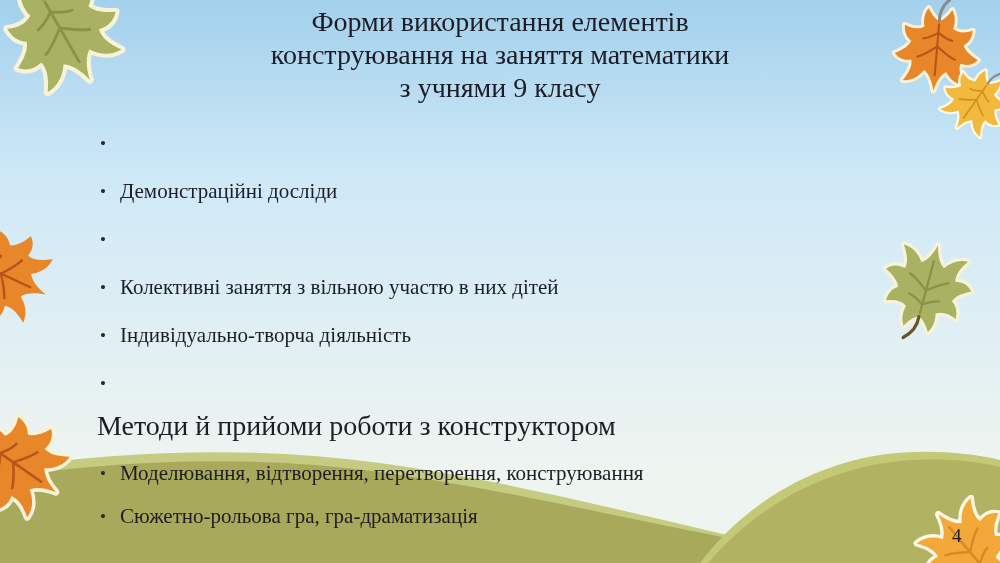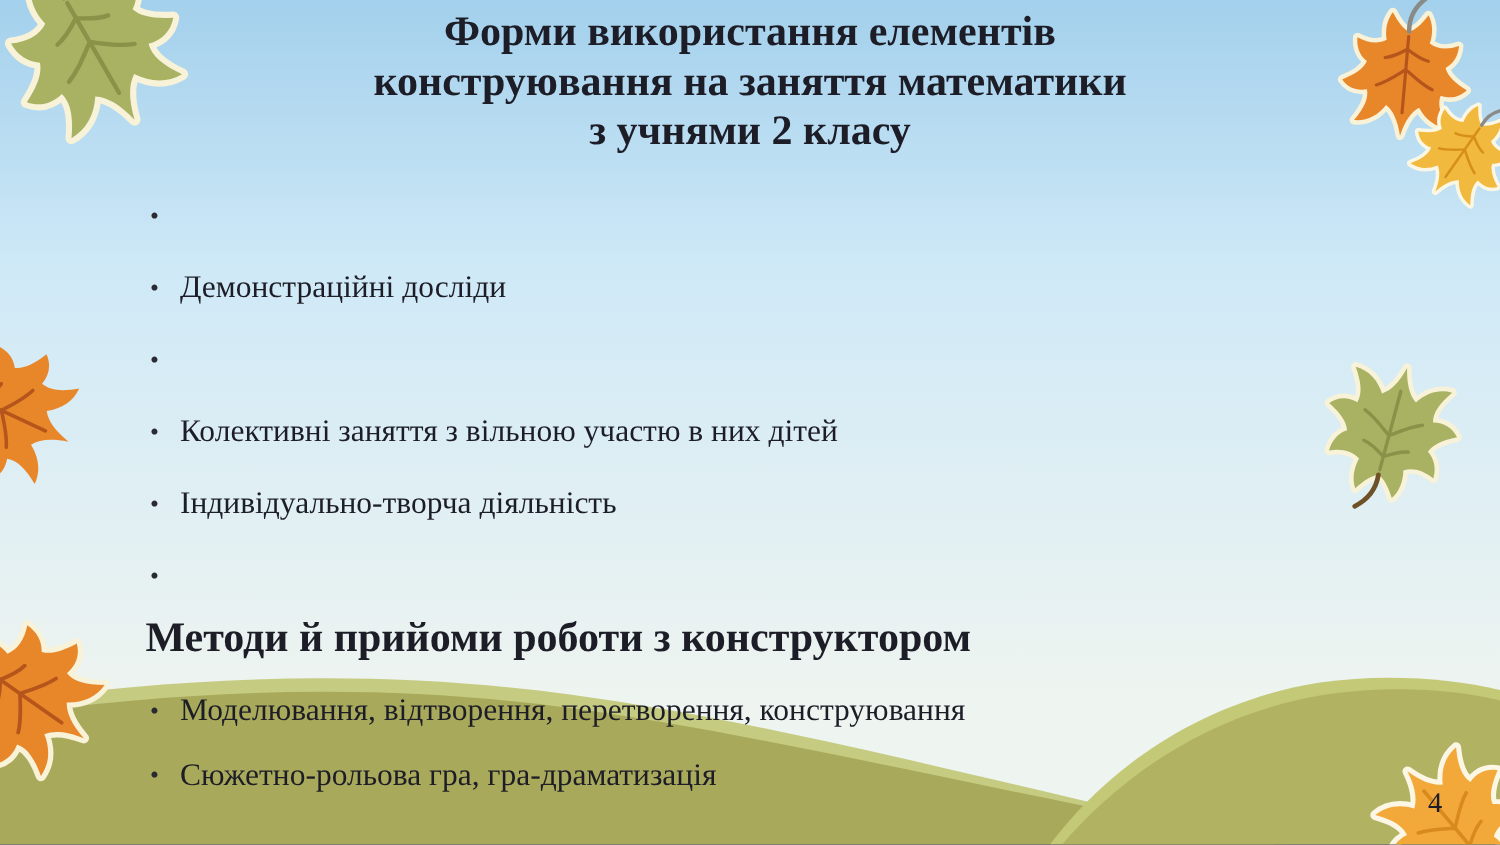--- a/index.html
+++ b/index.html
@@ -11,31 +11,31 @@
       var(--sky-mid,#cfe9f7) 32%,
       var(--sky-horizon,#eef4f0) 82%);
   }
   .hills{position:absolute;left:0;top:0;width:1000px;height:563px;z-index:1;}
   .leaf{position:absolute;z-index:3;overflow:visible;}
   .leaf-body{fill:var(--lf);stroke:var(--lo,#f7f2d8);stroke-width:var(--lw,7);stroke-linejoin:round;paint-order:stroke;}
   .leaf-veins{fill:none;stroke:var(--lv);stroke-width:2.5;stroke-linecap:round;}
   .leaf-stem{fill:none;stroke:var(--ls,#7a5a2e);stroke-width:3.5;stroke-linecap:round;}
   .title{
     position:absolute;left:0;right:0;top:5px;z-index:5;text-align:center;
-    font-weight:bold;font-size:28px;line-height:33px;color:var(--text-dark,#1d1d27);
+    font-weight:normal;font-size:28px;line-height:33px;color:var(--text-dark,#1d1d27);
   }
   .bullets{
     list-style:none;margin:0;padding:0;position:absolute;left:100px;z-index:5;
     color:var(--text-dark,#1d1d27);font-size:21px;
   }
   .bullets.main{top:130px;}
   .bullets li{display:flex;align-items:flex-start;margin-bottom:21px;line-height:27px;}
   .dot{font-size:17px;line-height:27px;margin-right:14px;color:#2a2a33;}
   .subheading{
-    position:absolute;left:97px;top:410px;z-index:5;font-weight:bold;font-size:28px;
+    position:absolute;left:97px;top:410px;z-index:5;font-weight:normal;font-size:28px;
     color:var(--text-dark,#1d1d27);
   }
   .bullets.methods{top:460px;}
   .bullets.methods li{margin-bottom:16px;}
   .page-number{
     position:absolute;left:952px;top:525px;z-index:6;font-size:19px;
     color:#1d1d27;
   }
 </style>
 </head>
@@ -84,21 +84,21 @@
       <use href="#leaf-shape"></use>
     </svg>
 
   <svg class="leaf" viewBox="0 0 100 120" style="left:925px;top:498px;width:95px;height:114px;transform:rotate(-40deg);--lf:var(--leaf-gold);--lv:var(--leaf-gold-vein);--ls:var(--stem-brown);--lo:#fbf7e4;">
       <use href="#leaf-shape"></use>
     </svg>
 
   <div class="title">
     <div>Форми використання елементів</div>
     <div>конструювання на заняття математики</div>
-    <div>з учнями 2 класу</div>
+    <div>з учнями 9 класу</div>
   </div>
 
   <ul class="bullets main">
     <li>
         <span class="dot">•</span>
       </li>
     <li>
         <span class="dot">•</span>
         <span>Демонстраційні досліди</span>
       </li>

